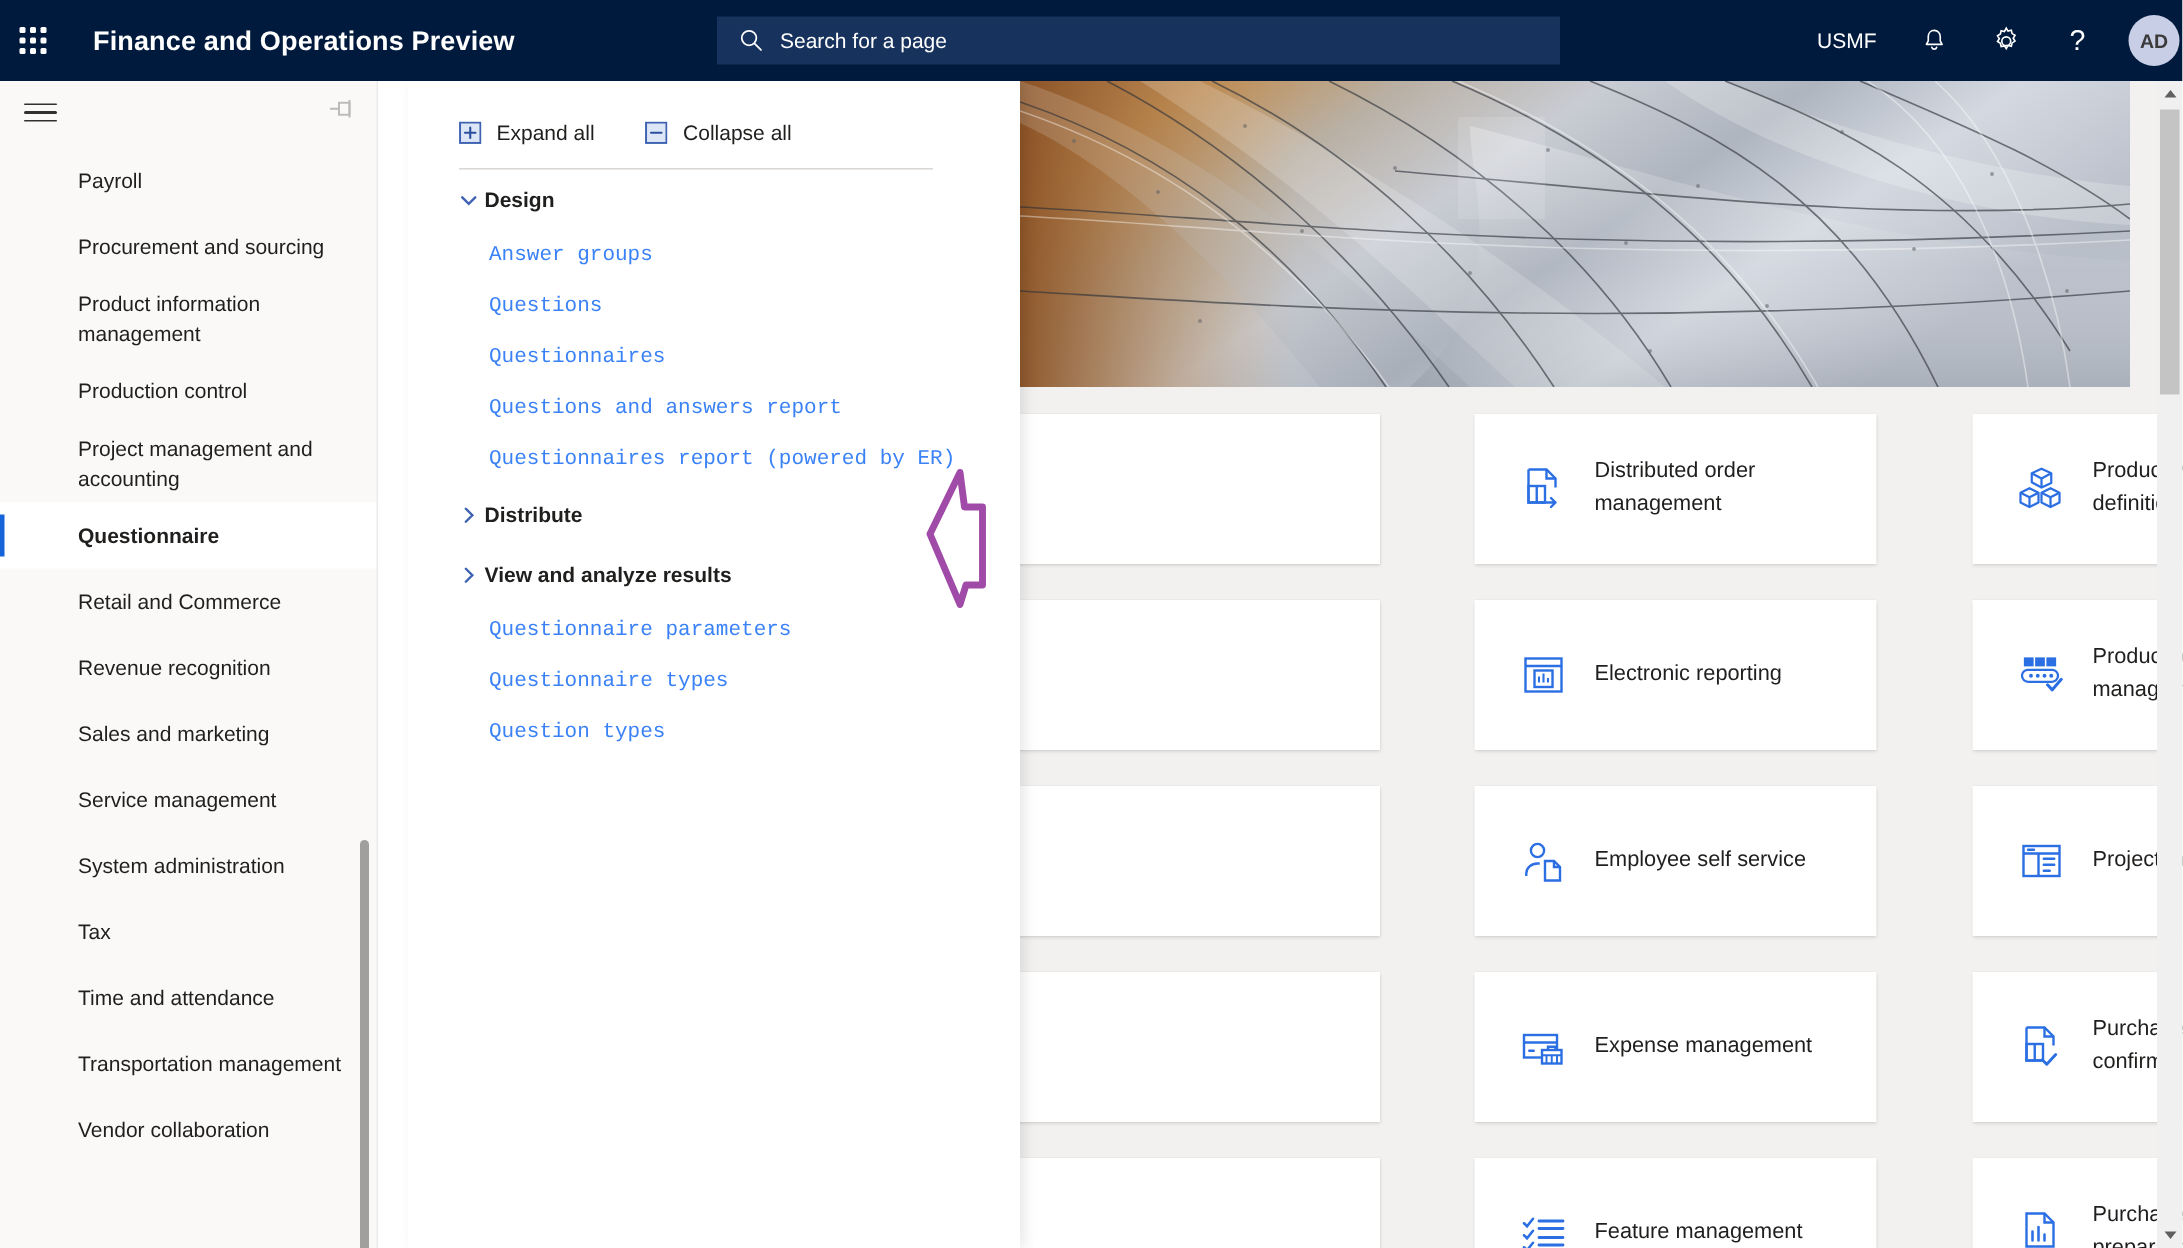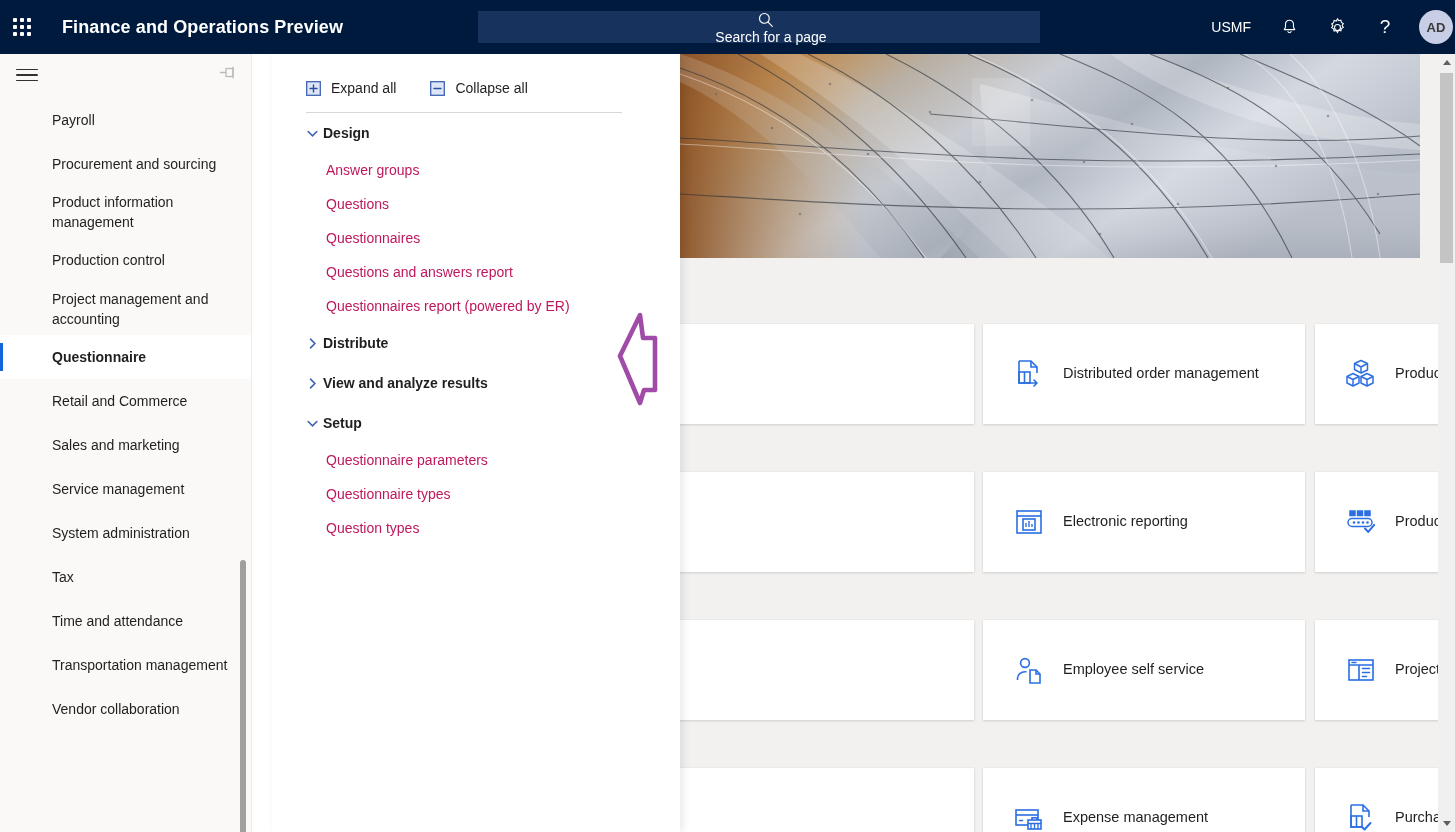--- a/index.html
+++ b/index.html
@@ -29,21 +29,21 @@
     gap: 3px;
   }
   .waffle-grid i { display: block; width: 4px; height: 4px; background: #ffffff; border-radius: 1px; }
   .app-title {
     color: #ffffff; font-size: 18px; font-weight: bold; letter-spacing: .1px;
     margin-left: 18px; white-space: nowrap;
   }
   .search-box {
     position: absolute; left: 478px; top: 11px; width: 562px; height: 32px;
     background: #17325C; display: flex; align-items: center;
-    padding-left: 14px; cursor: text; flex-direction: column;
+    padding-left: 14px; cursor: text;
   }
   .search-icon { width: 18px; height: 18px; flex: 0 0 auto; }
   .search-ph { color: #ffffff; font-size: 14px; margin-left: 10px; }
   .hdr-right {
     position: absolute; right: 0; top: 0; height: 54px;
     display: flex; align-items: center; gap: 0px; padding-right: 2px;
   }
   .hdr-item {
     height: 54px; min-width: 48px; display: flex; align-items: center; justify-content: center;
     color: #ffffff; font-size: 14px; cursor: pointer; padding: 0 6px;
@@ -102,21 +102,21 @@
   }
   .grp {
     display: flex; align-items: center; gap: 4px;
     padding: 12px 0 12px 34px; cursor: pointer;
   }
   .grp .g-label { font-size: 14px; font-weight: bold; color: #201F1E; }
   .chev { width: 13px; height: 13px; flex: 0 0 auto; display: block; }
   .chev.right { transform: rotate(-90deg); }
   .link {
     display: block; padding: 9px 0 9px 54px;
-    font-size: 14px; color: #be185d; cursor: pointer; text-decoration: none;
+    font-size: 14px; color: #3b82f6; cursor: pointer; text-decoration: none; font-family: Liberation Mono, monospace;
   }
 
   
   .anno-arrow { position: absolute; left: 617px; top: 312px; z-index: 60; pointer-events: none; }
 
   
   .main {
     position: absolute; left: 272px; top: 54px; right: 0; bottom: 0;
     background: #F2F1F0; overflow: hidden; z-index: 10;
   }
@@ -128,24 +128,23 @@
   .tiles {
     position: absolute; left: 380px; top: 222px; right: 22px; bottom: 0;
   }
   .tile-col {
     position: absolute; top: 0; width: 303px;
   }
   .tile-col.c1 { left: 0; }
   .tile-col.c2 { left: 331px; }
   .tile-col.c3 { left: 663px; }
   .tile {
-    position: relative; width: 322px; height: 100px; background: #FFFFFF;
+    position: relative; width: 268px; height: 100px; background: #FFFFFF;
     margin-bottom: 24px; display: flex; align-items: center; cursor: pointer;
     box-shadow: 0 1.2px 2.4px rgba(0,0,0,.13), 0 0 1px rgba(0,0,0,.10);
-    margin-top: 48px;
   }
   .tile-icon {
     width: 48px; margin-left: 22px; flex: 0 0 auto;
     display: flex; align-items: center; justify-content: center;
   }
   .tile-label {
     font-size: 14.5px; color: #201F1E; line-height: 1.5; margin-left: 10px; padding-right: 14px;
   }
   .tile.blank .tile-icon, .tile.blank .tile-label { visibility: hidden; }
 
@@ -493,20 +492,23 @@
       <div class="nav-item">
           <span>Project management and accounting</span>
         </div>
       <div class="nav-item selected">
           <span>Questionnaire</span>
         </div>
       <div class="nav-item">
           <span>Retail and Commerce</span>
         </div>
       <div class="nav-item">
+          <span>Revenue recognition</span>
+        </div>
+      <div class="nav-item">
           <span>Sales and marketing</span>
         </div>
       <div class="nav-item">
           <span>Service management</span>
         </div>
       <div class="nav-item">
           <span>System administration</span>
         </div>
       <div class="nav-item">
           <span>Tax</span>
@@ -566,26 +568,20 @@
       <span class="g-label">Distribute</span>
     </div>
 
     <div class="grp">
       <svg class="chev right" viewBox="0 0 12 12" fill="none" stroke="#3F63B2" stroke-width="1.5" stroke-linecap="round">
           <path d="M2 4.2 6 8.2 10 4.2"></path>
         </svg>
       <span class="g-label">View and analyze results</span>
     </div>
 
-    <div class="grp">
-      <svg class="chev" viewBox="0 0 12 12" fill="none" stroke="#3F63B2" stroke-width="1.5" stroke-linecap="round">
-          <path d="M2 4.2 6 8.2 10 4.2"></path>
-        </svg>
-      <span class="g-label">Setup</span>
-    </div>
     <a class="link">Questionnaire parameters</a>
     <a class="link">Questionnaire types</a>
     <a class="link">Question types</a>
   </div>
 
   <div class="anno-arrow">
     <svg width="44" height="94" viewBox="0 0 44 94">
       <path d="M23 3 L3 44 L23 91 L27 78 L38 78 L38 26 L26 26 Z" fill="none" stroke="#A14BA8" stroke-width="4.6" stroke-linejoin="round" stroke-linecap="round"></path>
     </svg>
   </div>

